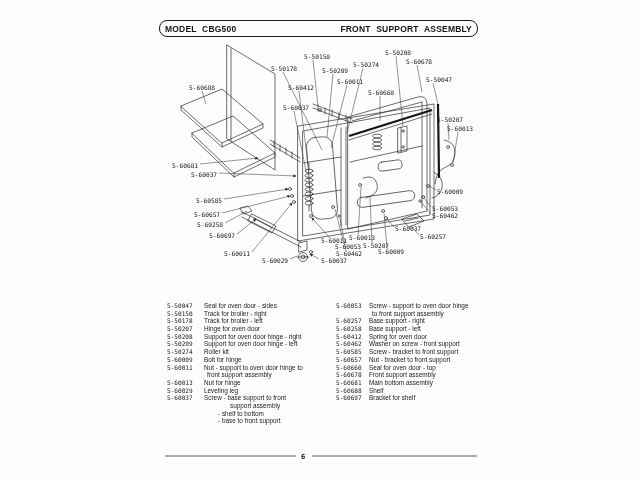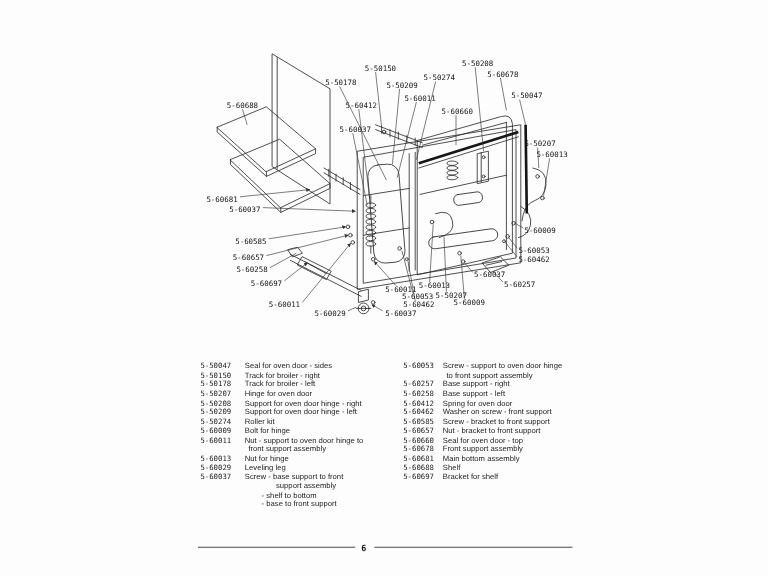--- a/index.html
+++ b/index.html
@@ -31,20 +31,24 @@
   .pl-desc{font-size:6.4px;}
   .ind1{padding-left:3px;}
   .ind2{padding-left:14px;}
   .ind3{padding-left:26px;}
 </style>
 </head>
 <body>
 
 <div class="page">
 
+  <div class="header-box">
+    <span class="hdr-model">MODEL CBG500</span>
+    <span class="hdr-title">FRONT SUPPORT ASSEMBLY</span>
+  </div>
 
   <svg class="diagram" width="640" height="480" viewBox="0 0 640 480">
     <defs>
       <marker id="arr" markerWidth="6" markerHeight="6" refX="5" refY="3" orient="auto">
         <path d="M0,0 L6,3 L0,6 Z" fill="#333"></path>
       </marker>
     </defs>
 
     <g class="ln">
 

